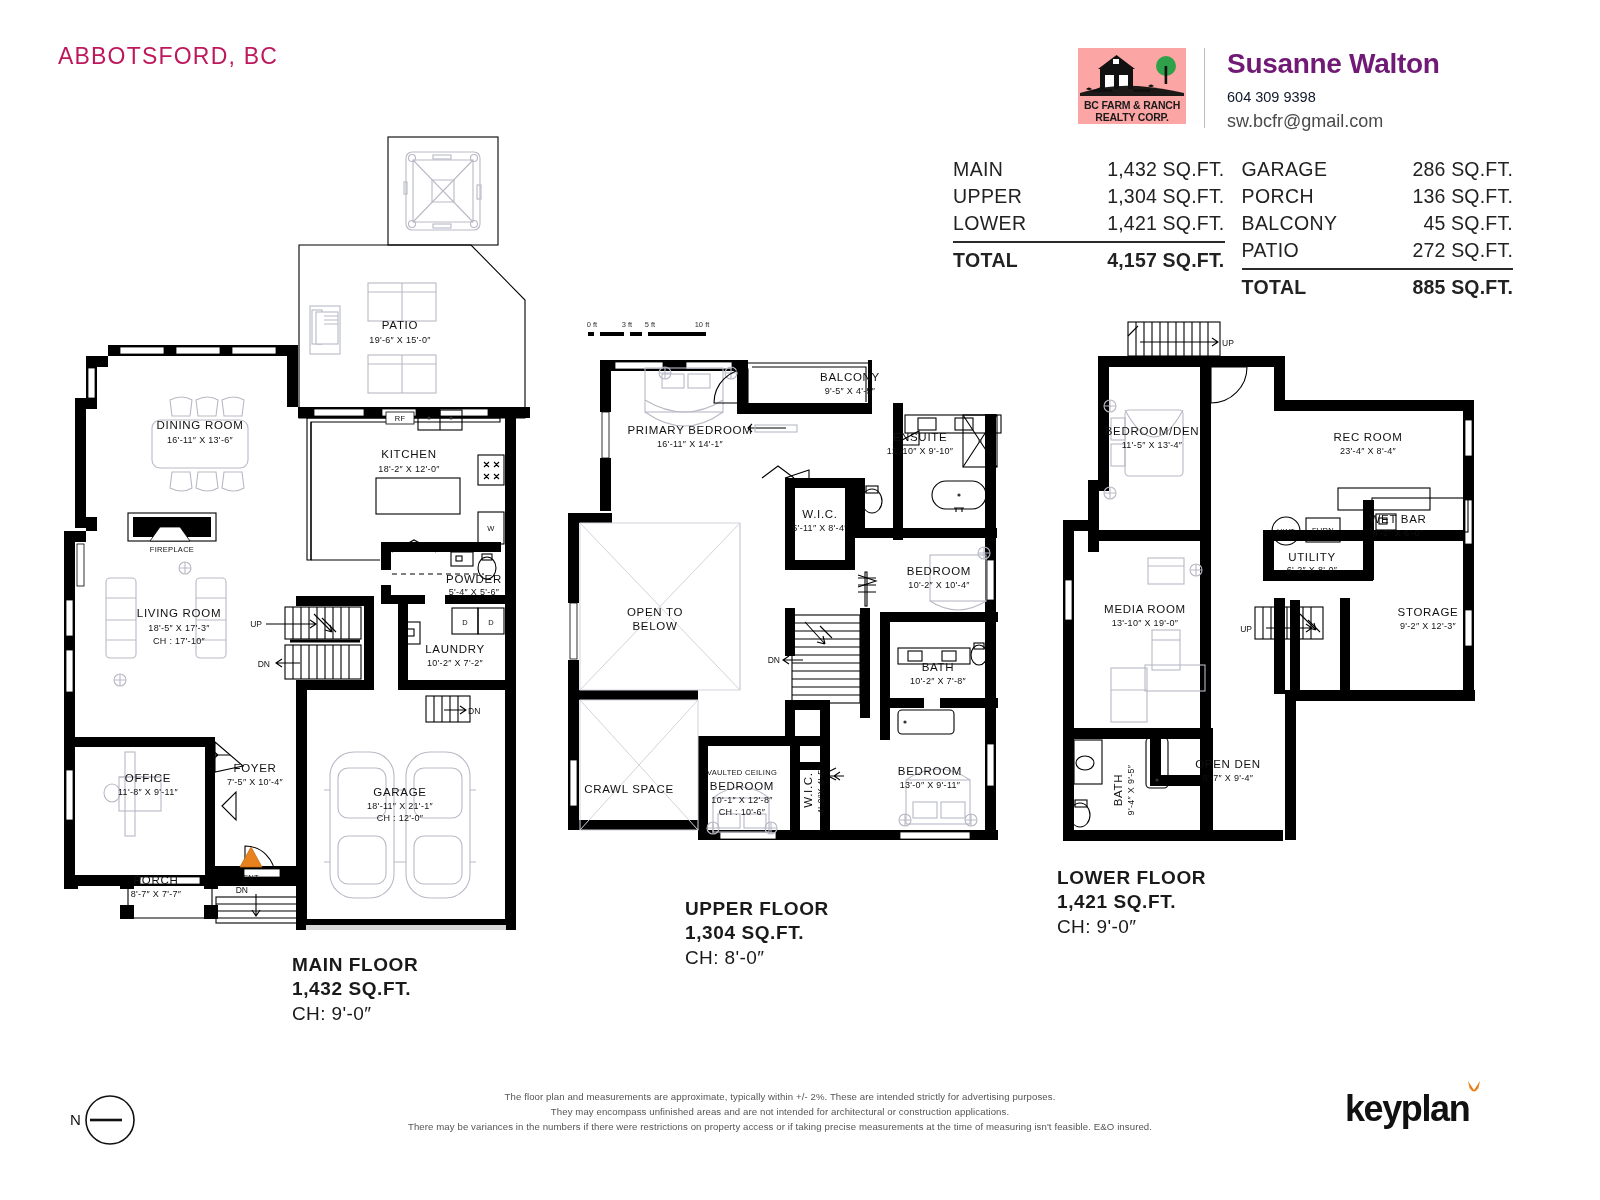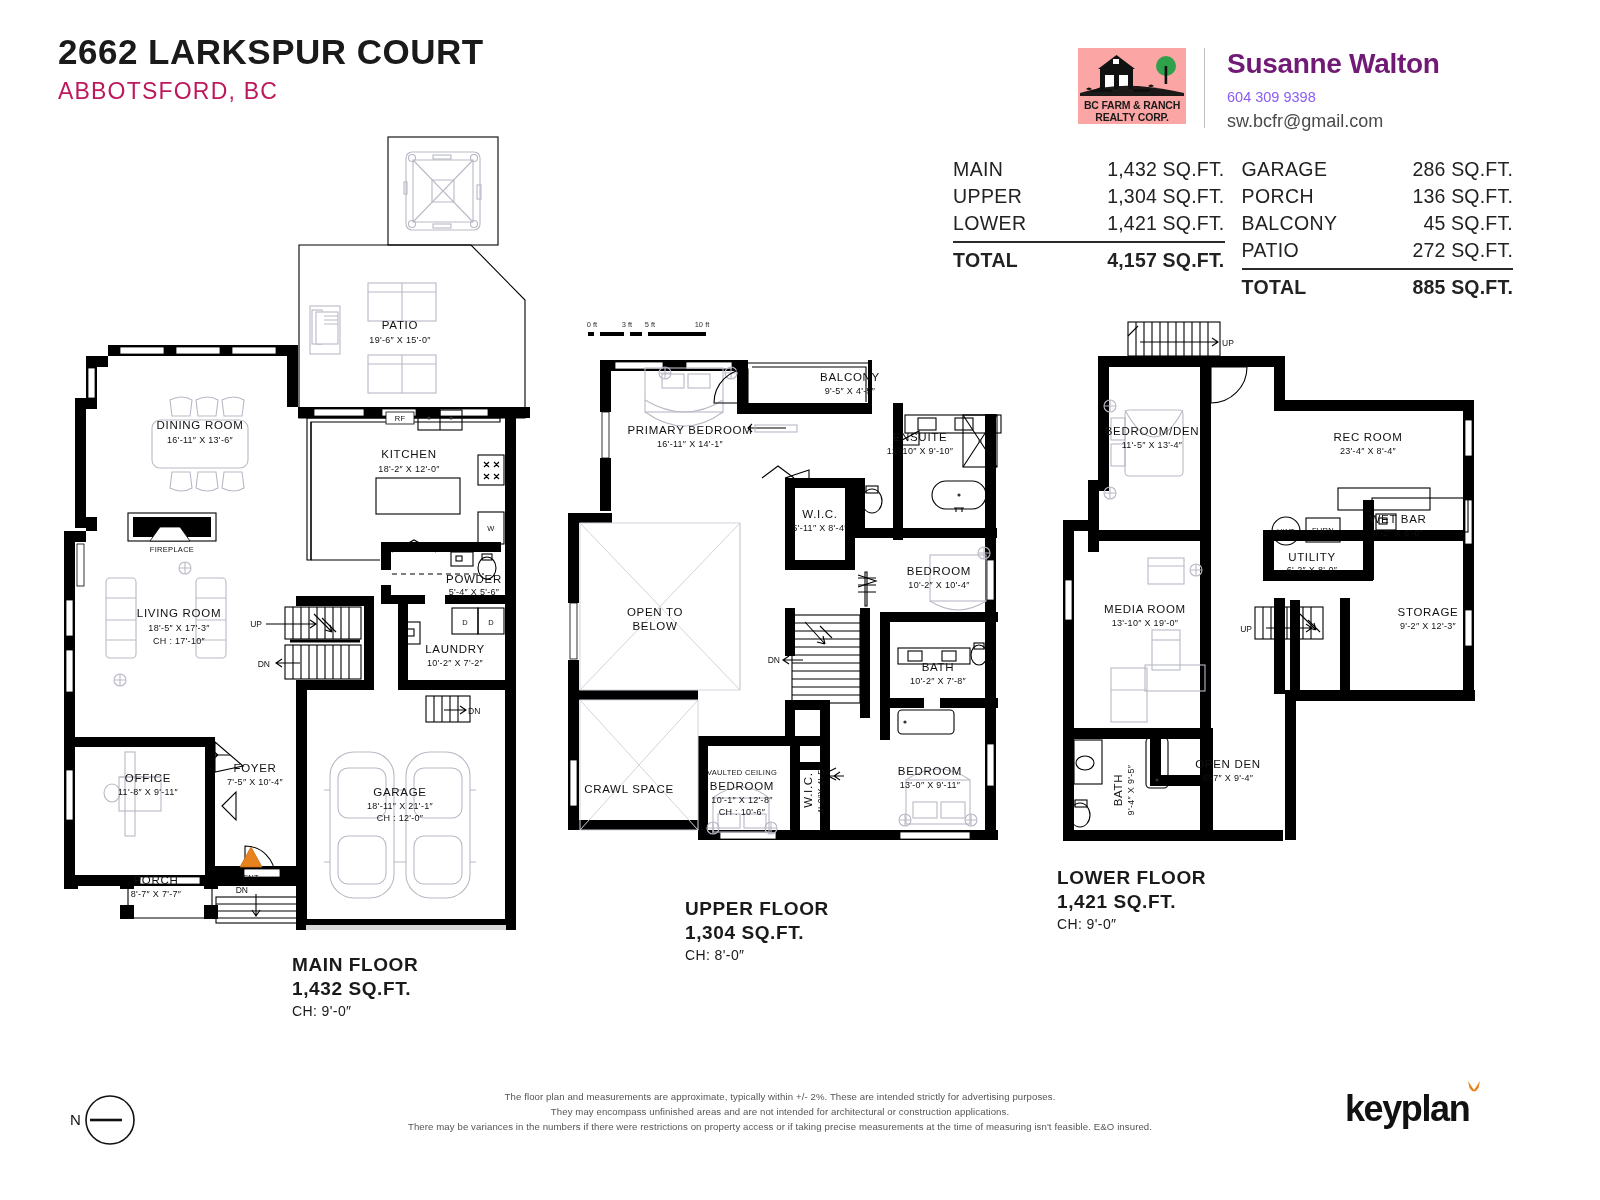--- a/index.html
+++ b/index.html
@@ -15,59 +15,58 @@
   #address-line1{font-size:35px;font-weight:700;letter-spacing:0.5px;line-height:1;}
   #address-line2{font-size:23px;font-weight:400;letter-spacing:1.2px;margin-top:9px;color:#be185d;}
 
   #brand-block{left:1078px;top:48px;width:460px;display:flex;align-items:flex-start;}
   #logo-box{width:108px;height:76px;background:#fca5a5;position:relative;flex:0 0 auto;}
   #logo-name{font-size:10.5px;font-weight:700;text-align:center;letter-spacing:-0.2px;line-height:1.15;margin-top:1px;}
   .logo-art{position:relative;height:50px;width:108px;}
   #brand-divider{width:1px;background:#bdbdbd;height:80px;margin:0 22px 0 18px;flex:0 0 auto;}
   #agent-info{padding-top:2px;}
   #agent-name{font-size:28px;font-weight:700;letter-spacing:-0.3px;color:#701a75;line-height:1;}
-  #agent-phone{font-size:14.5px;color:#8b5cf6;margin-top:11px;}
+  #agent-phone{font-size:14.5px;color:#0f172a;margin-top:11px;}
   #agent-email{font-size:18px;color:#4a4a4a;margin-top:6px;}
 
   
   #areas{left:953px;top:156px;width:560px;display:flex;gap:0;}
   .area-col{width:280px;}
   .area-row{display:flex;justify-content:space-between;align-items:baseline;padding:2px 0;}
   .area-label{font-size:19.5px;letter-spacing:0.4px;color:#222;}
   .area-value{font-size:19.5px;letter-spacing:0.2px;color:#222;}
   .area-row.total .area-label,.area-row.total .area-value{font-weight:700;}
   .area-rule{height:1.6px;background:#2a2a2a;margin:4px 0 4px 0;}
   #col-right{padding-left:17px;}
   #col-right .area-rule{margin-top:4px;}
 
   
   #plan-svg{left:0;top:0;}
 
   
   .floor-caption{font-size:0;}
   .fc-name{font-size:19px;font-weight:700;letter-spacing:0.6px;line-height:1.25;display:block;}
   .fc-area{font-size:19px;font-weight:700;letter-spacing:0.6px;line-height:1.25;display:block;}
-  .fc-ch{font-size:14px;font-weight:400;letter-spacing:0.4px;display:block;margin-top:2px;}
+  .fc-ch{font-size:19px;font-weight:400;letter-spacing:0.4px;display:block;margin-top:2px;}
   #cap-main{left:292px;top:953px;}
   #cap-upper{left:685px;top:897px;}
   #cap-lower{left:1057px;top:866px;}
 
   
   #disclaimer{left:380px;top:1090px;width:800px;text-align:center;}
   #disclaimer div{font-size:9.6px;color:#555;line-height:1.55;letter-spacing:0.1px;}
   #keyplan-logo{left:1345px;top:1088px;}
   #kp-word{font-size:36px;font-weight:700;letter-spacing:-1.4px;color:#111;position:relative;}
   #kp-mark{position:absolute;right:-13px;top:-9px;}
   #compass{left:52px;top:1090px;width:110px;height:60px;}
 </style>
 </head>
 <body>
 
 <div class="abs" id="header-address">
-  <div id="address-line1">2662 LARKSPUR COURT</div>
   <div id="address-line2">ABBOTSFORD, BC</div>
 </div>
 
 <div class="abs" id="brand-block">
   <div id="logo-box">
     <div class="logo-art">
       <svg width="108" height="50" viewBox="0 0 108 50">
         <path d="M12 44 Q22 38 34 37 L34 44 Z" fill="#111"></path>
         <path d="M22 20 L55 20 L55 41 L22 41 Z" fill="#111"></path>
         <path d="M20 21 L38.5 7 L57 21 Z" fill="#111"></path>

